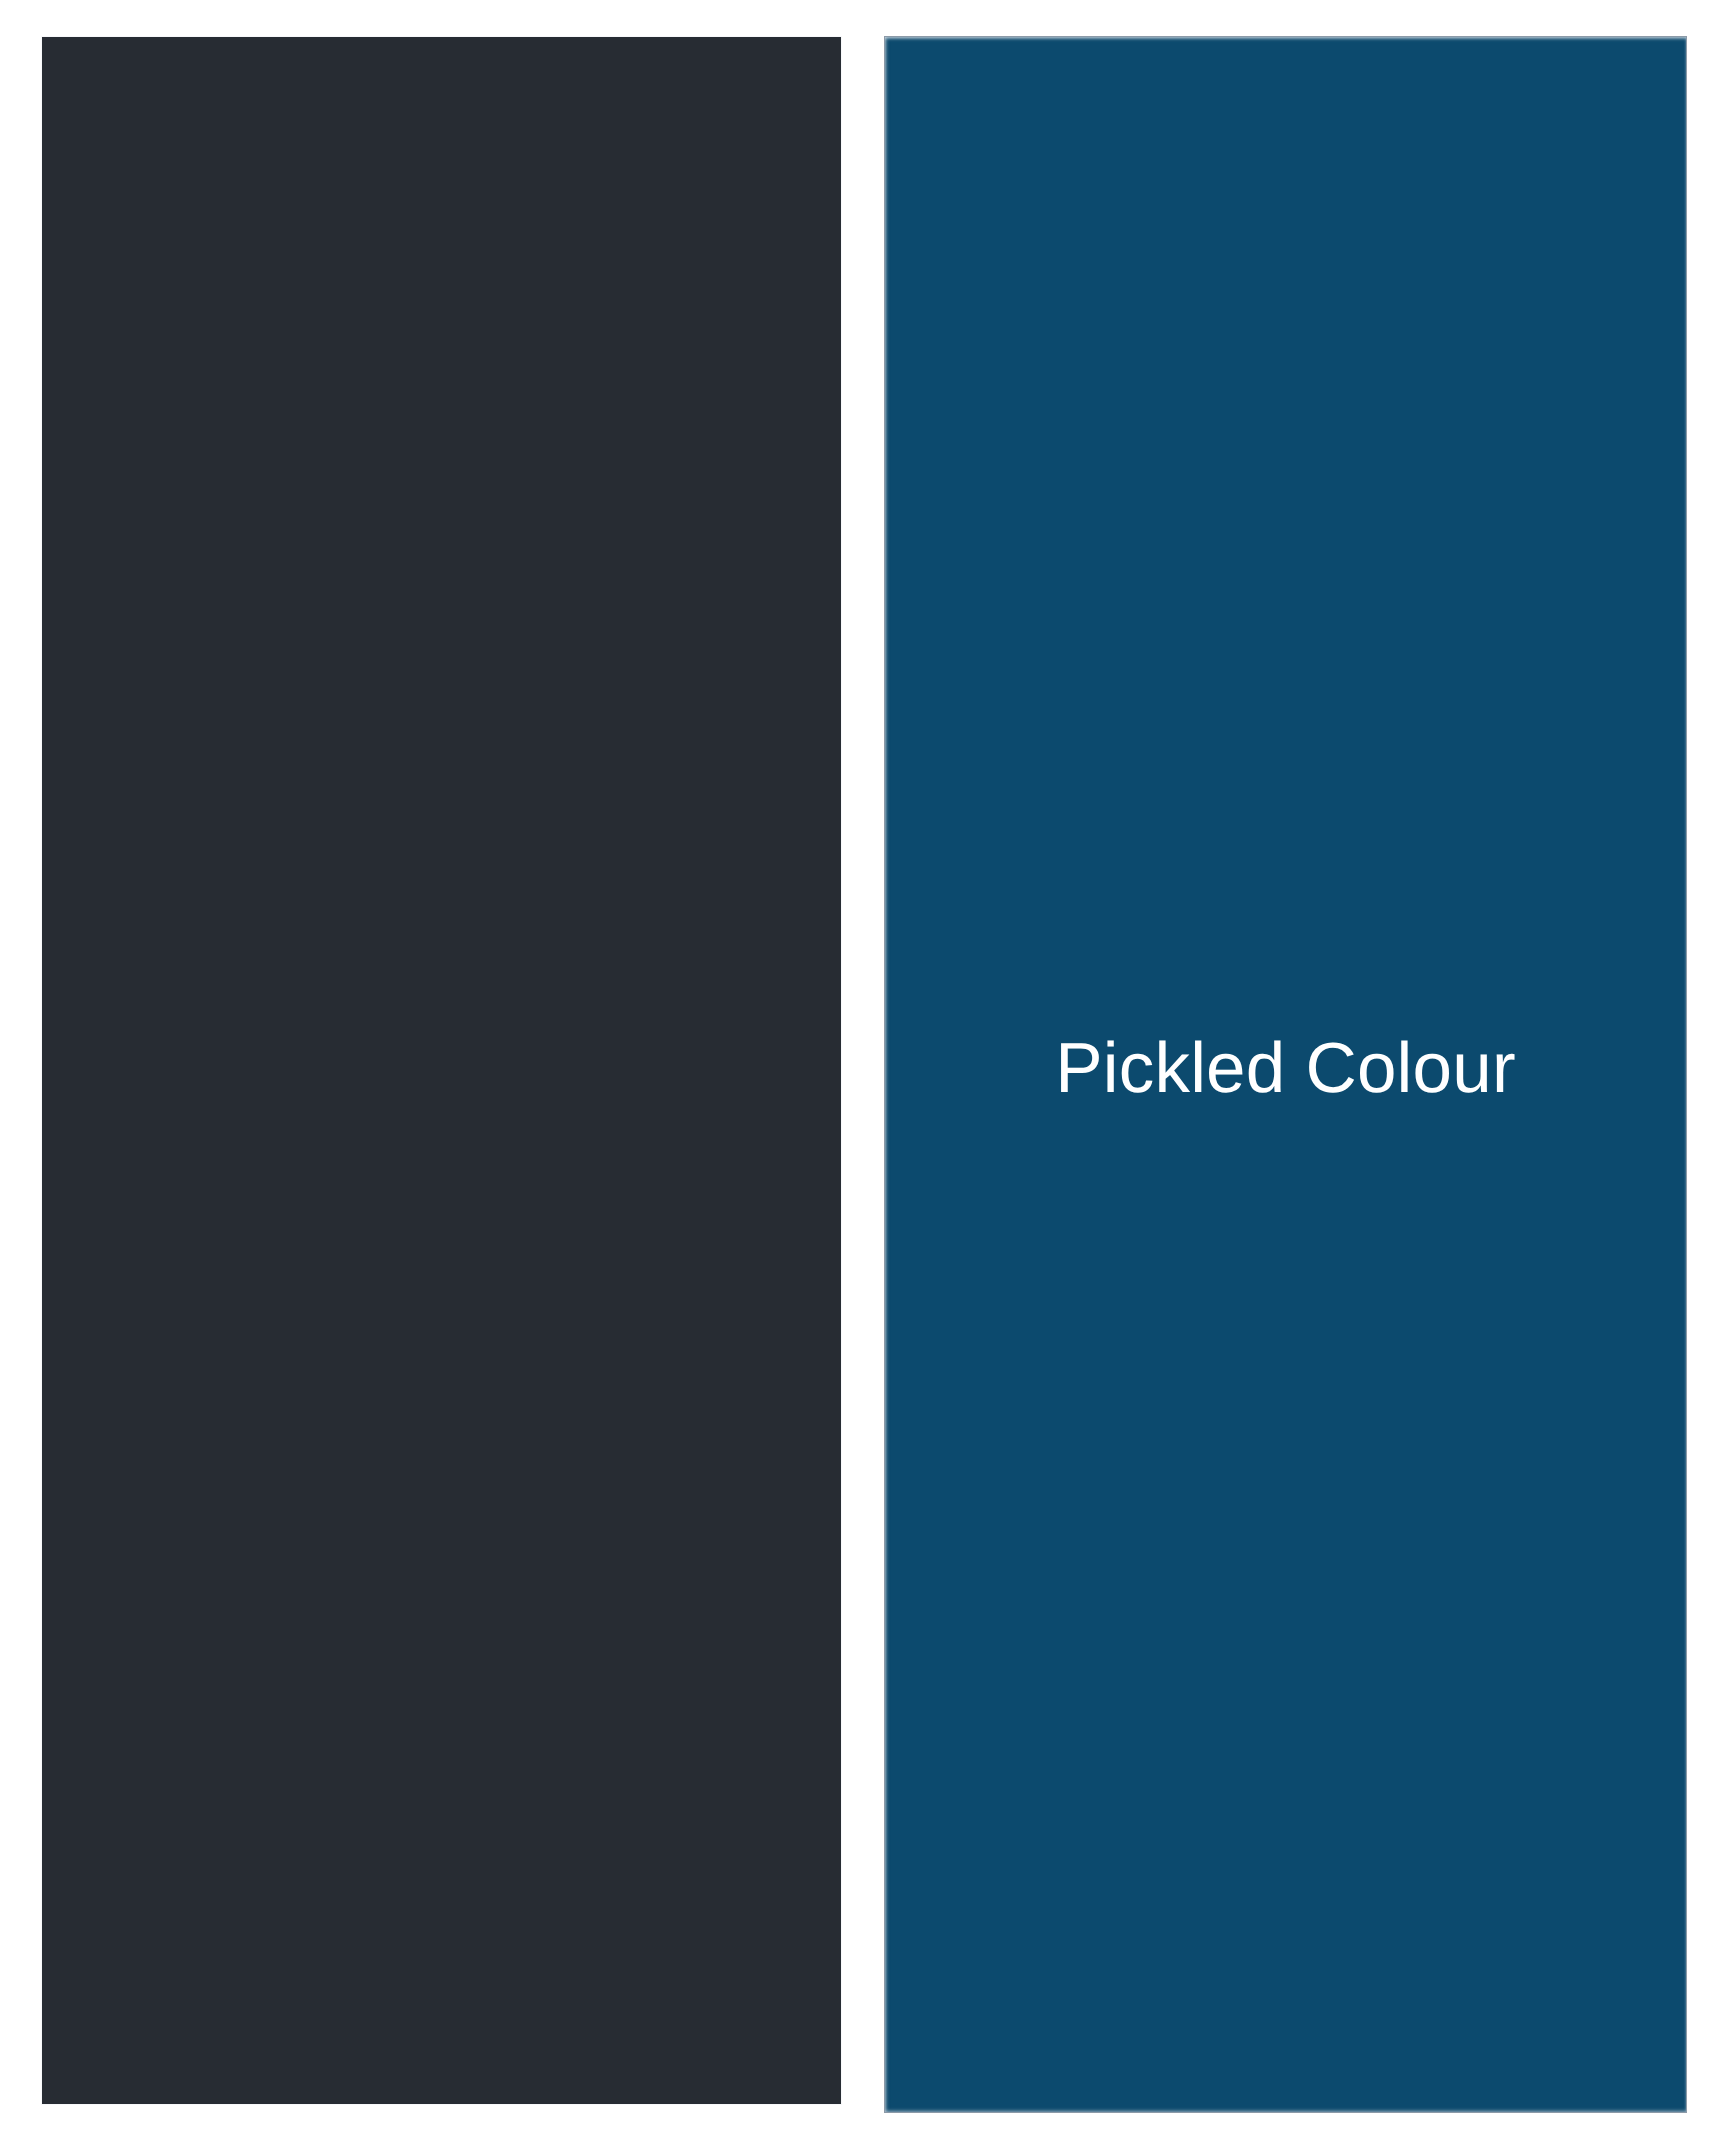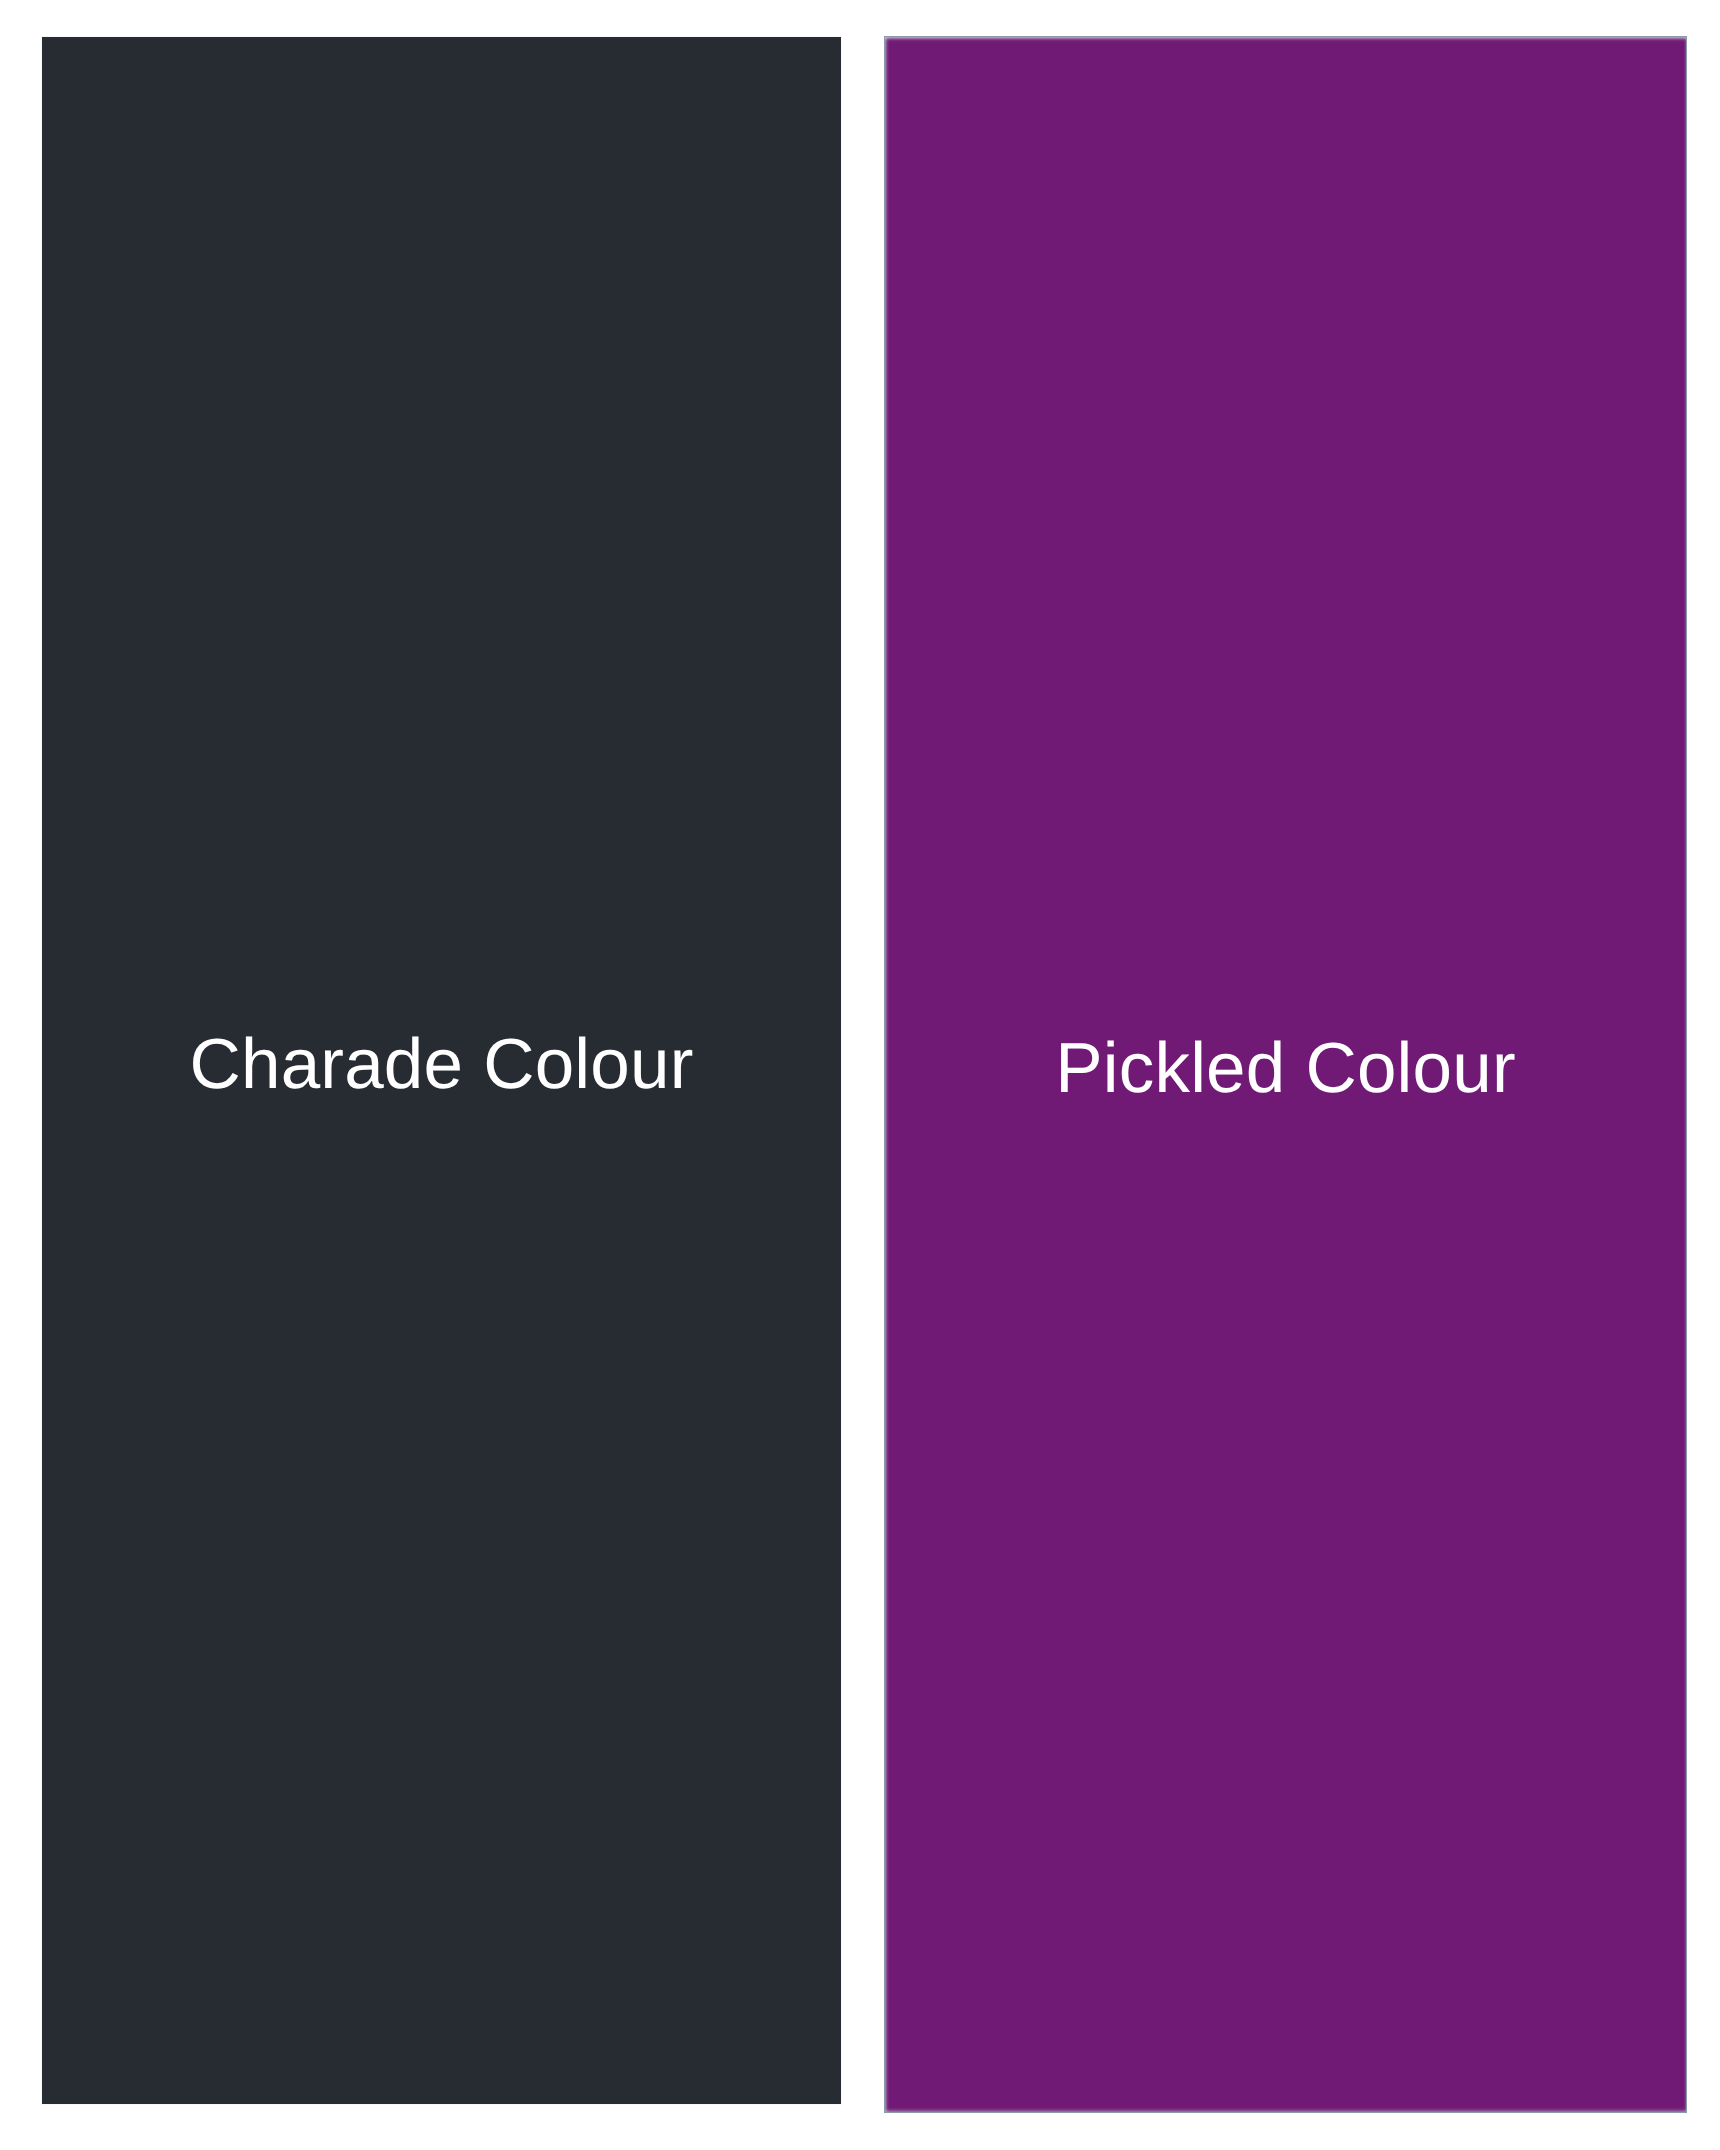--- a/index.html
+++ b/index.html
@@ -75,24 +75,23 @@
     text-rendering: geometricPrecision;
   }
 </style>
 </head>
 <body style="background: rgb(255, 255, 255);">
 
 <div class="swatch-board">
 
   <div class="swatch swatch--charade" style="background: rgb(39, 44, 51); border-color: rgb(247, 248, 250); color: rgb(255, 255, 255);">
     <div class="swatch-caption">
-      <span class="line">Charade Colour</span>
     </div>
   </div>
 
-  <div class="swatch swatch--pickled" style="background: #701a75; border-color: rgb(140, 154, 168); color: rgb(255, 255, 255);">
+  <div class="swatch swatch--pickled" style="background: #0c4a6e; border-color: rgb(140, 154, 168); color: rgb(255, 255, 255);">
     <div class="swatch-caption">
       <span class="line">Pickled Colour</span>
     </div>
   </div>
 
 </div>
 
 
 </body></html>

